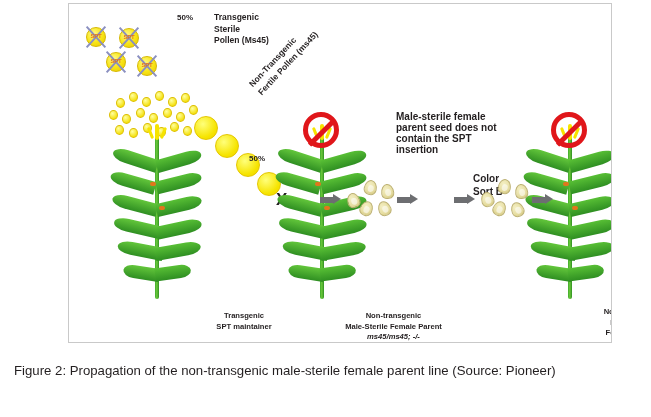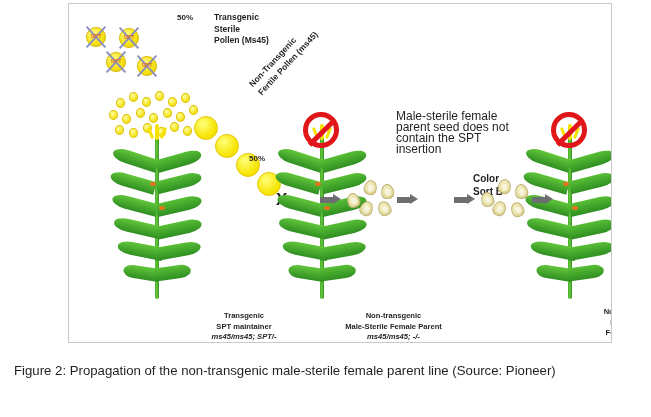--- a/index.html
+++ b/index.html
@@ -26,21 +26,21 @@
   }
   #pct-top{left:108px;top:9px;font-size:8px;font-weight:bold;}
   #pct-mid{left:180px;top:150px;font-size:8px;font-weight:bold;}
 
   #label-fertile-pollen{
     left:178px;top:78px;font-size:8.5px;font-weight:bold;line-height:11.5px;
     transform:rotate(-47deg);transform-origin:left top;
   }
 
   #label-seed-note{
-    left:327px;top:107px;font-size:12px;font-weight:normal;line-height:11px;
+    left:327px;top:107px;font-size:10px;font-weight:bold;line-height:11px;
     color:#231f20;
   }
   #label-color-sort{
     left:404px;top:168px;font-size:10px;font-weight:bold;line-height:13px;
   }
   #cross-symbol{left:207px;top:186px;font-size:17px;font-weight:bold;}
 
   .caption{
     position:absolute;font-size:7.6px;font-weight:bold;line-height:10.4px;
     text-align:center;color:#231f20;white-space:pre-line;
@@ -320,21 +320,20 @@
   </div>
 
   <div class="arrow" style="left:463px;top:190px;width:21px;">
     <span class="shaft" style="width:13px;"></span>
       <span class="head" style="left:13px;"></span>
   </div>
 
   <div class="caption" id="caption-left">
     <span>Transgenic
 SPT maintainer</span>
-    <span class="gen">ms45/ms45; SPT/-</span>
   </div>
   <div class="caption" id="caption-mid">
     <span>Non-transgenic
 Male-Sterile Female Parent</span>
     <span class="gen">ms45/ms45; -/-</span>
   </div>
   <div class="caption" id="caption-right">
     <span>Non-transgenic
 Male-Sterile
 Female Parent</span>

